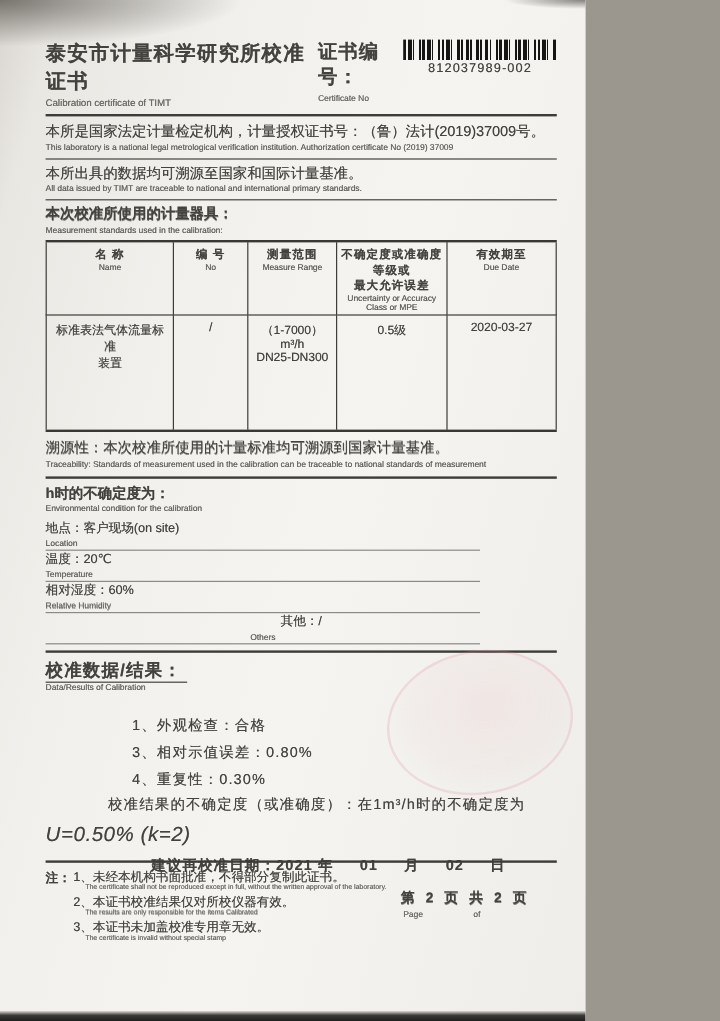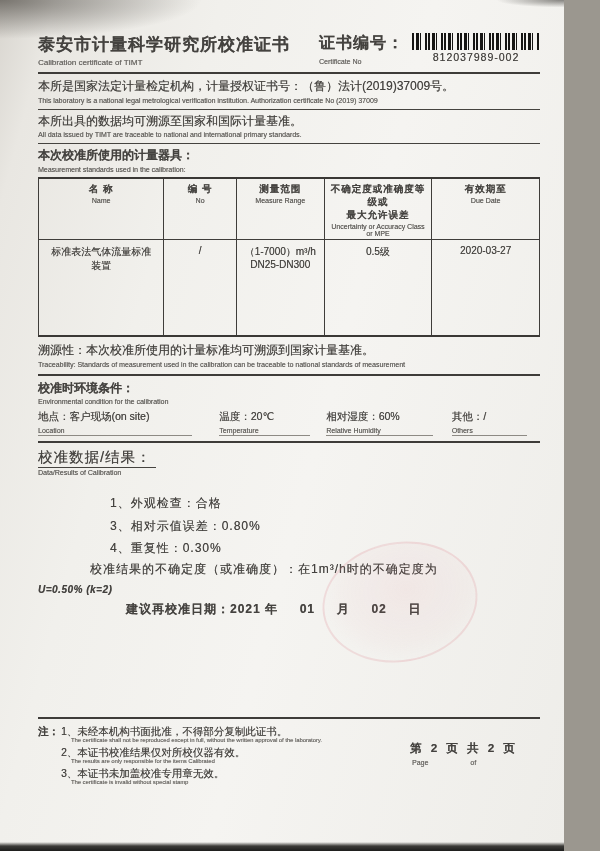--- a/index.html
+++ b/index.html
@@ -2,21 +2,21 @@
 <html><head>
 <meta charset="utf-8">
 <style>
   html,body{margin:0;padding:0;}
   body{
     width:600px;height:851px;
     font-family:"Liberation Sans","DejaVu Sans",sans-serif;
     background:#9b978f;
   }
   .page{
-    position:relative;width:564px;height:851px;overflow:hidden;
+    position:relative;width:488px;height:851px;overflow:hidden;
     background:linear-gradient(105deg,#d8d5cf 0%,#e9e7e2 7%,#f1f0ec 28%,#f5f4f1 55%,#eeede9 100%);
     color:#44423f;
   }
   .shade-tl{position:absolute;top:0;left:0;width:300px;height:46px;
     background:radial-gradient(ellipse 280px 54px at 0% 0%,rgba(56,52,46,0.6),rgba(56,52,46,0) 72%);pointer-events:none;}
   .shade-tr{position:absolute;top:0;right:0;width:90px;height:10px;
     background:radial-gradient(ellipse 90px 10px at 100% 0%,rgba(40,38,34,0.55),transparent 75%);pointer-events:none;}
   .shade-bottom{position:absolute;bottom:0;left:0;width:100%;height:9px;
     background:linear-gradient(to top,#1d1d1c 0%,#3c3b38 55%,rgba(60,59,56,0) 100%);pointer-events:none;}
   .content{position:absolute;left:38px;right:24px;top:33px;}
@@ -42,30 +42,30 @@
   table.std{border-collapse:collapse;width:100%;table-layout:fixed;margin-top:2px;}
   table.std th,table.std td{border:1.4px solid #3f3d3a;padding:2px 3px;}
   table.std{border-top:2.2px solid #3a3835;border-bottom:2.2px solid #3a3835;}
   th .cn{font-size:9.5px;font-weight:bold;letter-spacing:1px;}
   th .en{font-size:7px;color:#5d5b57;font-weight:normal;margin-top:1px;}
   table.std th{vertical-align:top;padding-top:4px;}
   table.std td{vertical-align:top;text-align:center;font-size:10px;height:88px;padding-top:5px;}
   .pre{white-space:pre-line;}
   .prewrap{white-space:pre-wrap;}
   
-  .env-row{display:flex;margin:4px 0 1px 0;}
+  .env-row{display:flex;margin:4px 0 1px 0;flex-direction:column;}
   .env-item .cn{font-size:10.5px;}
   .env-item .en{font-size:7px;color:#63615d;margin-top:3px;border-bottom:1px solid #8d8a84;padding-bottom:1px;width:85%;}
-  .env-1{flex:1.95;}.env-2{flex:1.15;}.env-3{flex:1.35;}.env-4{flex:0.95;}
-  
-  .res-head .cn{font-size:14.5px;font-weight:normal;letter-spacing:1px;border-bottom:1.6px solid #45433f;display:inline-block;padding-right:4px;}
+  .env-1{flex:1.95;}.env-2{flex:1.15;}.env-3{flex:1.35;}.env-4{flex:0.95;text-align:center;}
+  
+  .res-head .cn{font-size:14.5px;font-weight:bold;letter-spacing:1px;border-bottom:1.6px solid #45433f;display:inline-block;padding-right:4px;}
   .res-head .en{font-size:7px;color:#63615d;margin-top:1px;}
   .res-list{margin-top:16px;padding-left:72px;font-size:12px;letter-spacing:1px;line-height:1.85;}
   .unc1{padding-left:52px;font-size:12px;letter-spacing:1px;line-height:1.8;}
-  .unc2{padding-left:0;font-size:10px;letter-spacing:0.5px;line-height:1.7;font-style:italic;font-weight:bold;}
+  .unc2{padding-left:0;font-size:17px;letter-spacing:0.5px;line-height:1.7;font-style:italic;}
   .recal{padding-left:88px;font-size:12px;letter-spacing:1px;line-height:1.9;font-weight:bold;}
   
   .stamp{position:absolute;left:322px;top:542px;width:152px;height:116px;border-radius:50%;
     border:2px solid rgba(222,128,140,0.20);
     background:radial-gradient(ellipse at 55% 40%,rgba(228,140,152,0.10),rgba(228,140,152,0.04) 55%,transparent 72%);
     transform:rotate(-10deg);}
   
   .footer{position:absolute;left:38px;right:24px;top:712px;}
   .footer hr.rule{margin-bottom:6px;}
   .foot-flex{display:flex;justify-content:space-between;}
@@ -169,21 +169,21 @@
       </table>
 
     <div class="blk" style="margin-top:6px;">
       <div class="cn">溯源性：本次校准所使用的计量标准均可溯源到国家计量基准。</div>
       <div class="en">Traceability: Standards of measurement used in the calibration can be traceable to national standards of measurement</div>
     </div>
 
     <hr class="rule">
 
     <div class="blk">
-      <div class="cn" style="font-weight:bold;">校准时环境条件：</div>
+      <div class="cn" style="font-weight:bold;">h时的不确定度为：</div>
       <div class="en">Environmental condition for the calibration</div>
     </div>
 
     <div class="env-row">
       <div class="env-item env-1">
         <div class="cn">地点：客户现场(on site)</div>
         <div class="en">Location</div>
       </div>
       <div class="env-item env-2">
         <div class="cn">温度：20℃</div>

